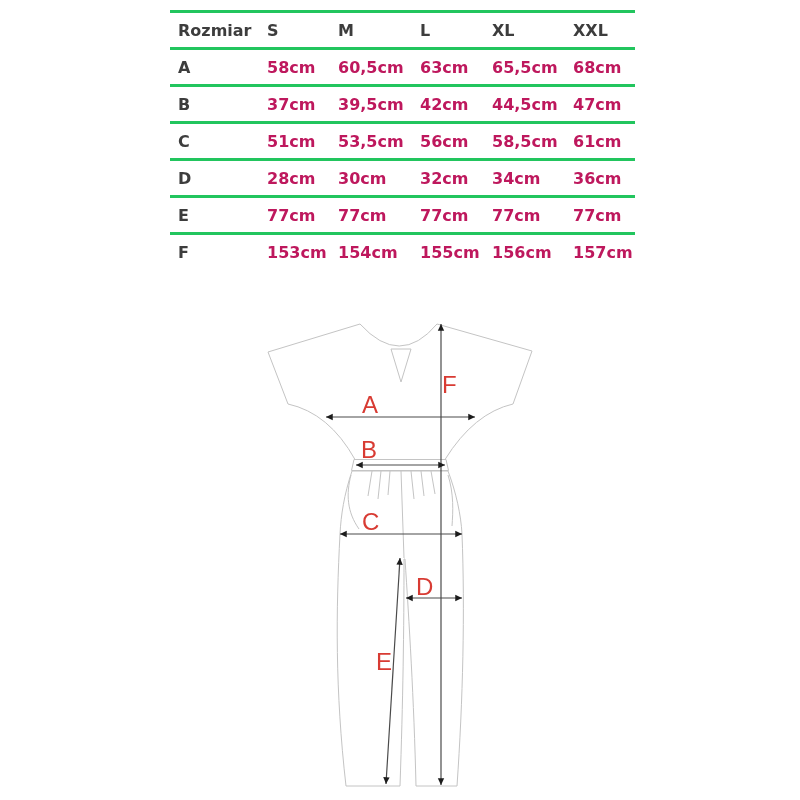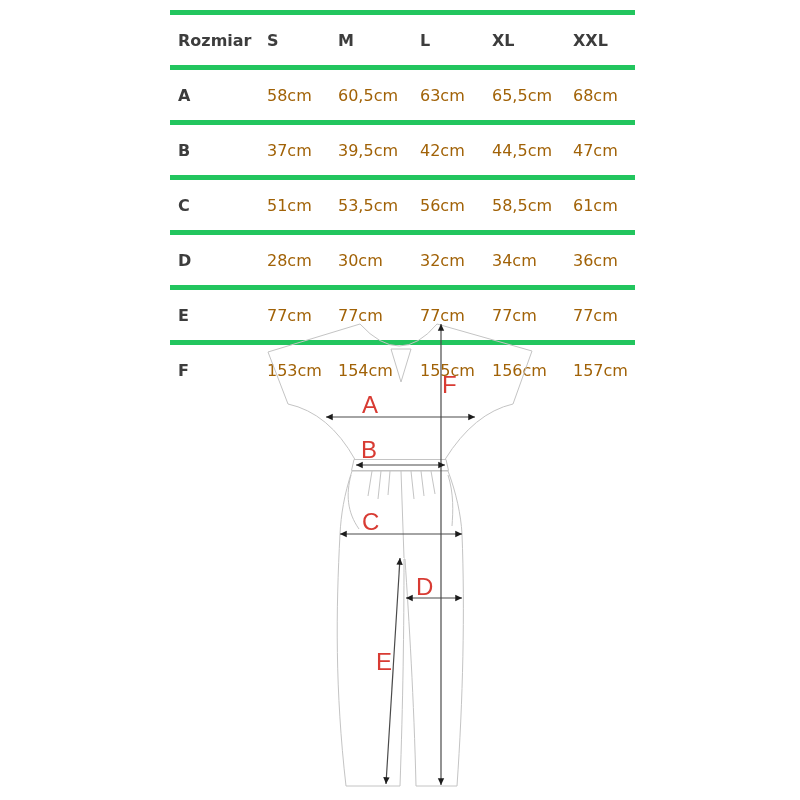--- a/index.html
+++ b/index.html
@@ -1,21 +1,21 @@
 <!DOCTYPE html>
 <html><head>
 <meta charset="utf-8">
 <style>
   html,body{margin:0;padding:0;background:#ffffff;}
   .stage{position:relative;width:800px;height:800px;background:#ffffff;overflow:hidden;
          font-family:"DejaVu Sans","Liberation Sans",sans-serif;}
   .size-table{position:absolute;left:170px;top:10px;width:465px;}
   .trow{display:grid;grid-template-columns:97px 71px 82px 72px 81px 62px;
-        height:55px;align-items:center;border-top:5px solid #22c55e;box-sizing:border-box;}
-  .cell{font-size:16px;color:#a16207;white-space:nowrap;}
+        height:37px;align-items:center;border-top:3px solid #22c55e;box-sizing:border-box;}
+  .cell{font-size:16px;color:#be185d;white-space:nowrap;font-weight:bold;}
   .col-first{padding-left:8px;}
   .hdr .cell, .lbl{font-weight:bold;color:#3d3d3d;}
   .diagram-wrap{position:absolute;left:240px;top:315px;width:320px;height:480px;}
   .garment{stroke:#c4c4c4;stroke-width:1;fill:none;}
   .garment-fill{stroke:#c4c4c4;stroke-width:1;fill:#ffffff;}
   .measure{stroke:#4a4a4a;stroke-width:1.2;fill:none;}
   .mlabel{font-family:"Liberation Sans",sans-serif;font-size:24px;fill:#d83b33;}
 </style>
 </head>
 <body>

